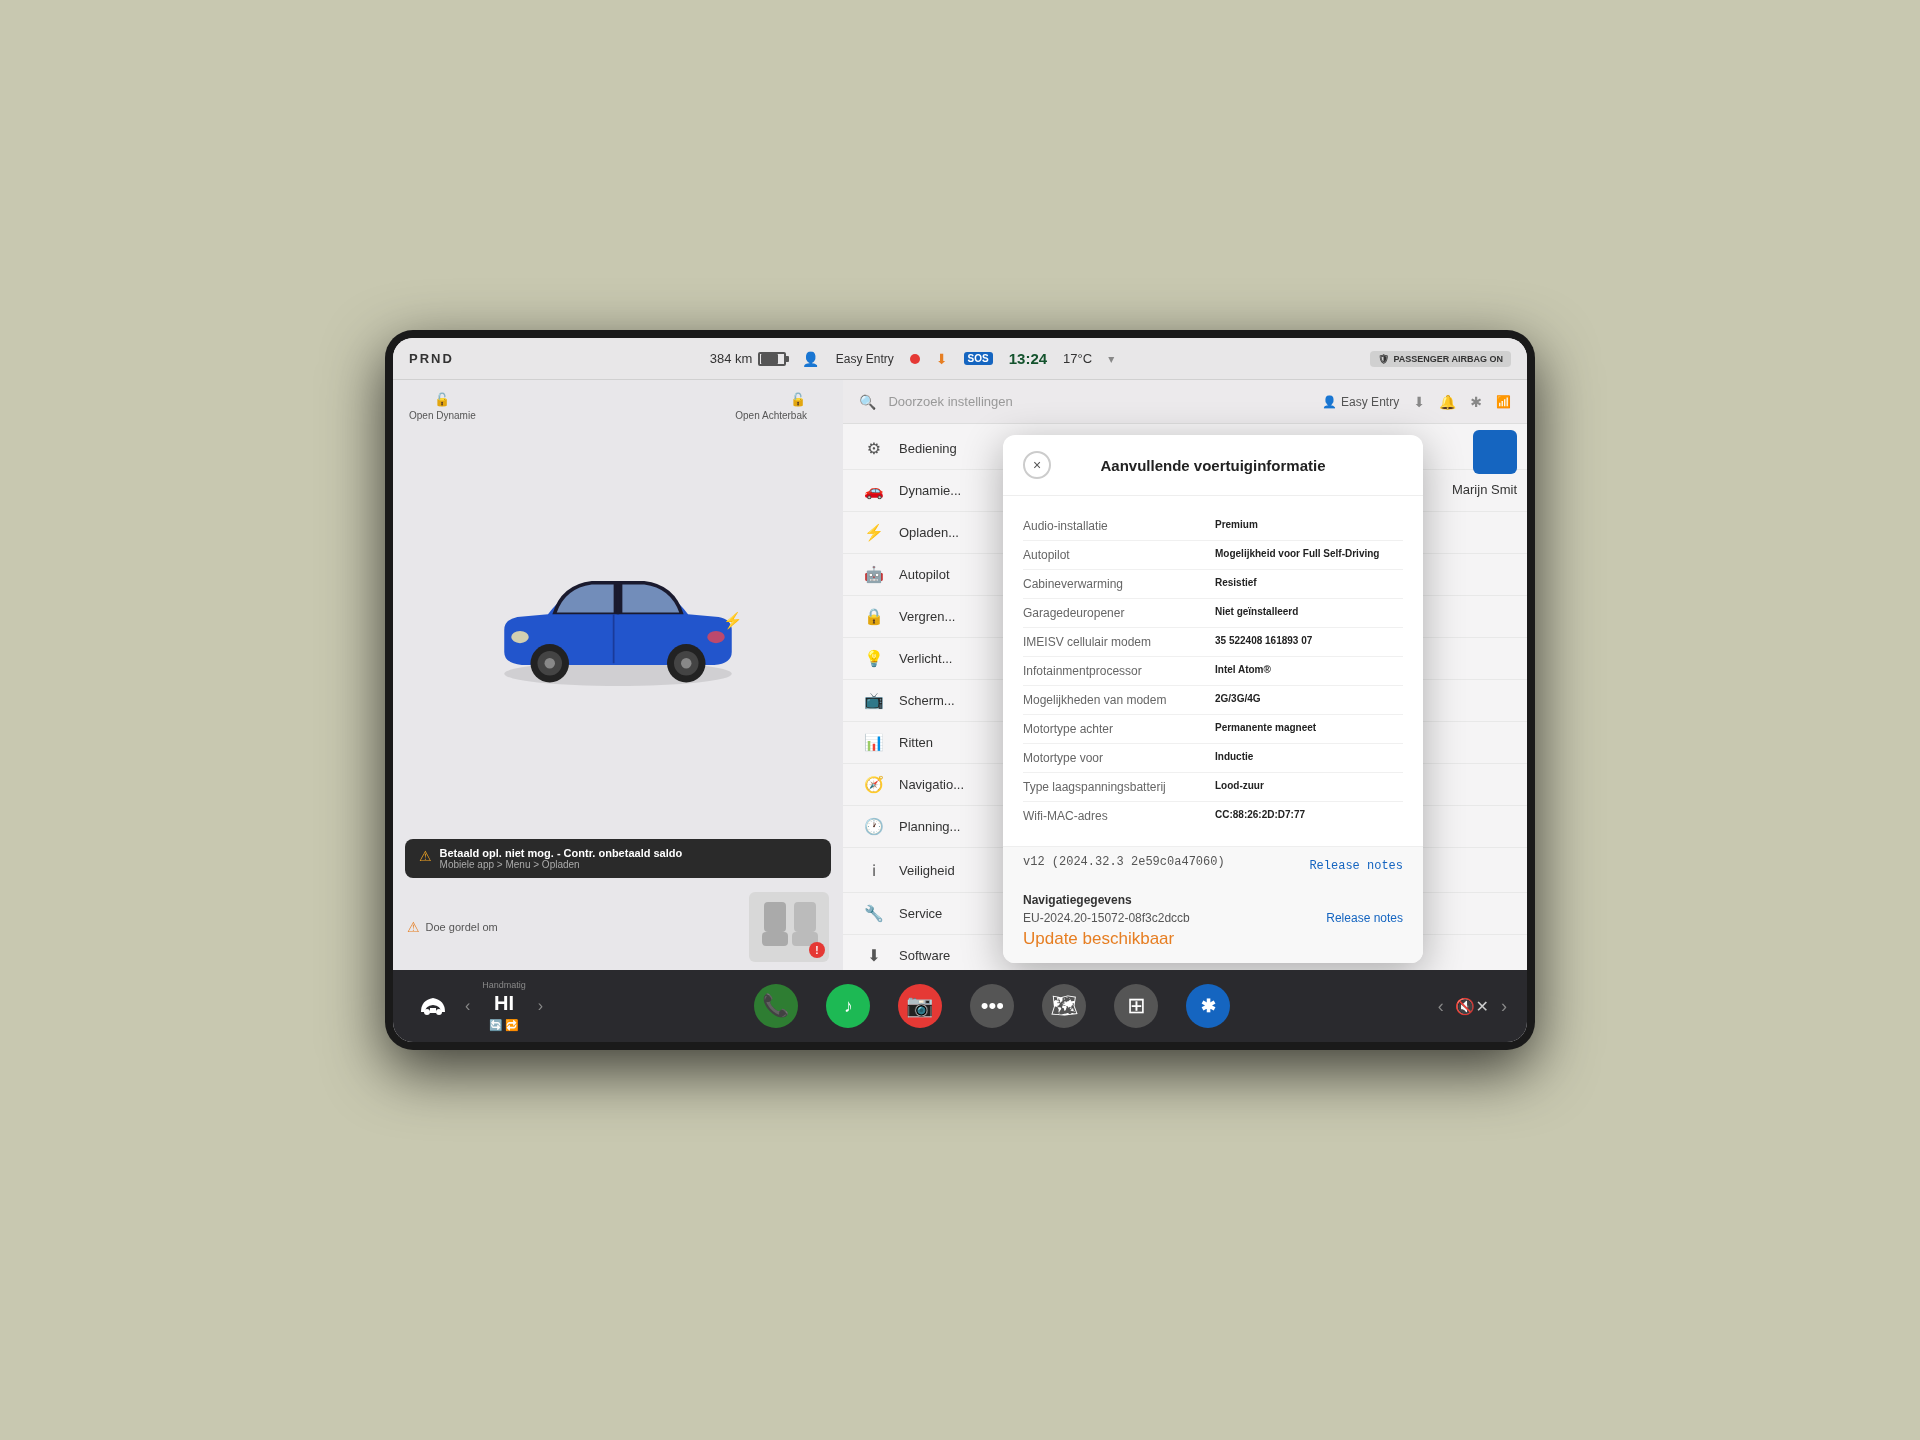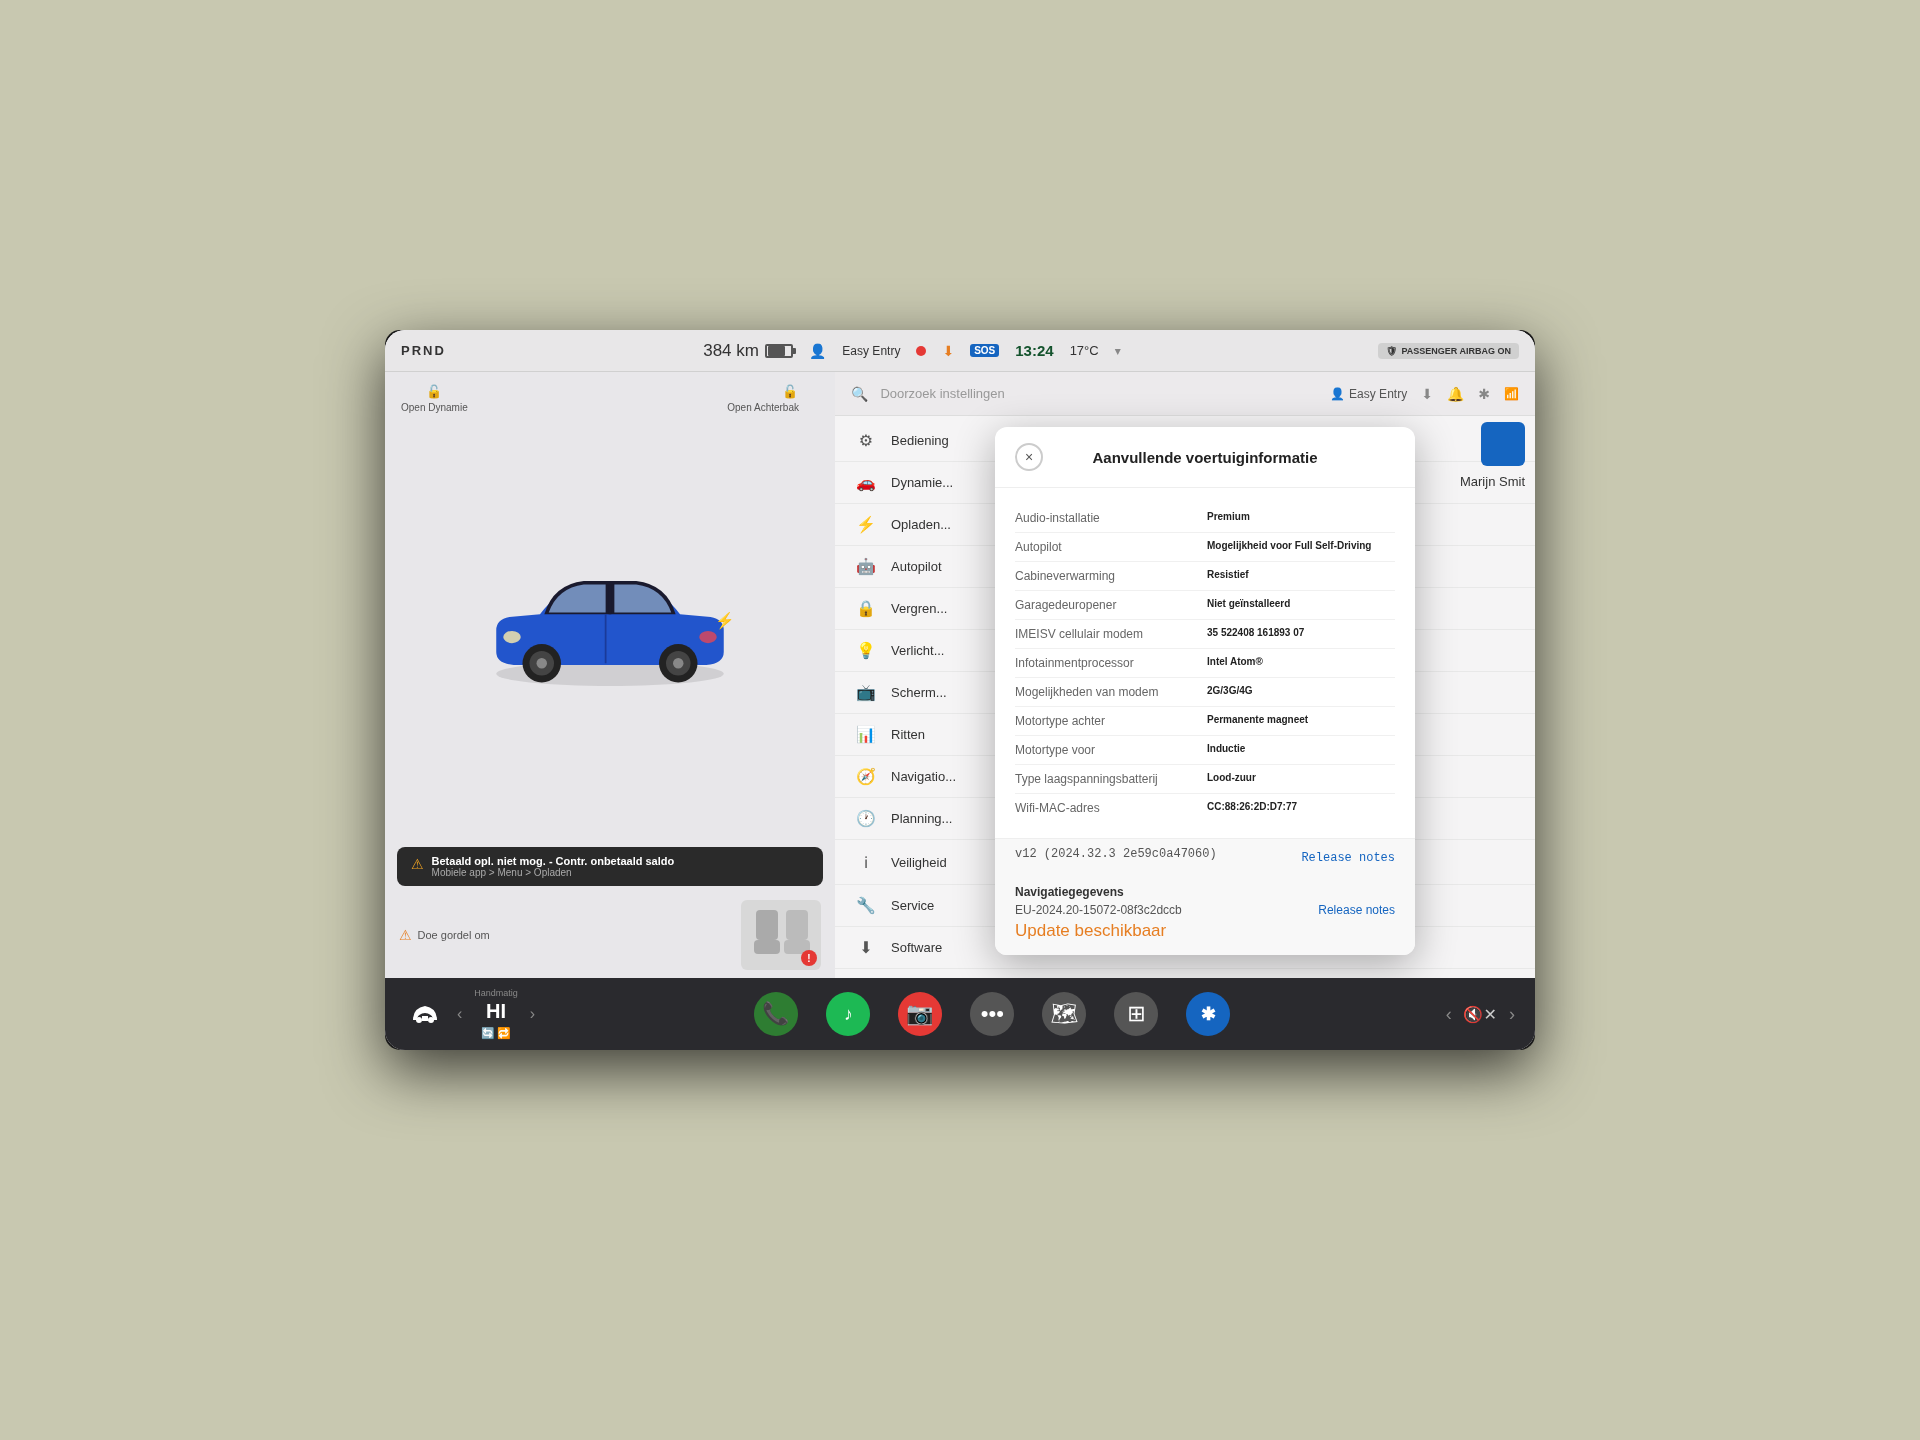--- a/index.html
+++ b/index.html
@@ -11,21 +11,22 @@
       align-items: center;
       justify-content: center;
       font-family: -apple-system, 'Helvetica Neue', Arial, sans-serif;
       overflow: hidden;
     }
 
     .screen-bezel {
       width: 1150px;
       height: 720px;
       background: #1a1a1a;
-      border-radius: 15px;
+      border-radius: 28px;
+      padding: 8px;
       box-shadow: 0 20px 60px rgba(0,0,0,0.7);
       position: relative;
       top: -30px;
     }
 
     .screen {
       width: 100%;
       height: 100%;
       background: #f0eff0;
       border-radius: 20px;
@@ -58,21 +59,21 @@
       display: flex;
       align-items: center;
       justify-content: center;
       gap: 16px;
     }
 
     .range-info {
       display: flex;
       align-items: center;
       gap: 6px;
-      font-size: 17px;
+      font-size: 13px;
       color: #333;
     }
 
     .battery-icon {
       width: 28px;
       height: 14px;
       border: 2px solid #555;
       border-radius: 2px;
       position: relative;
       display: inline-flex;

